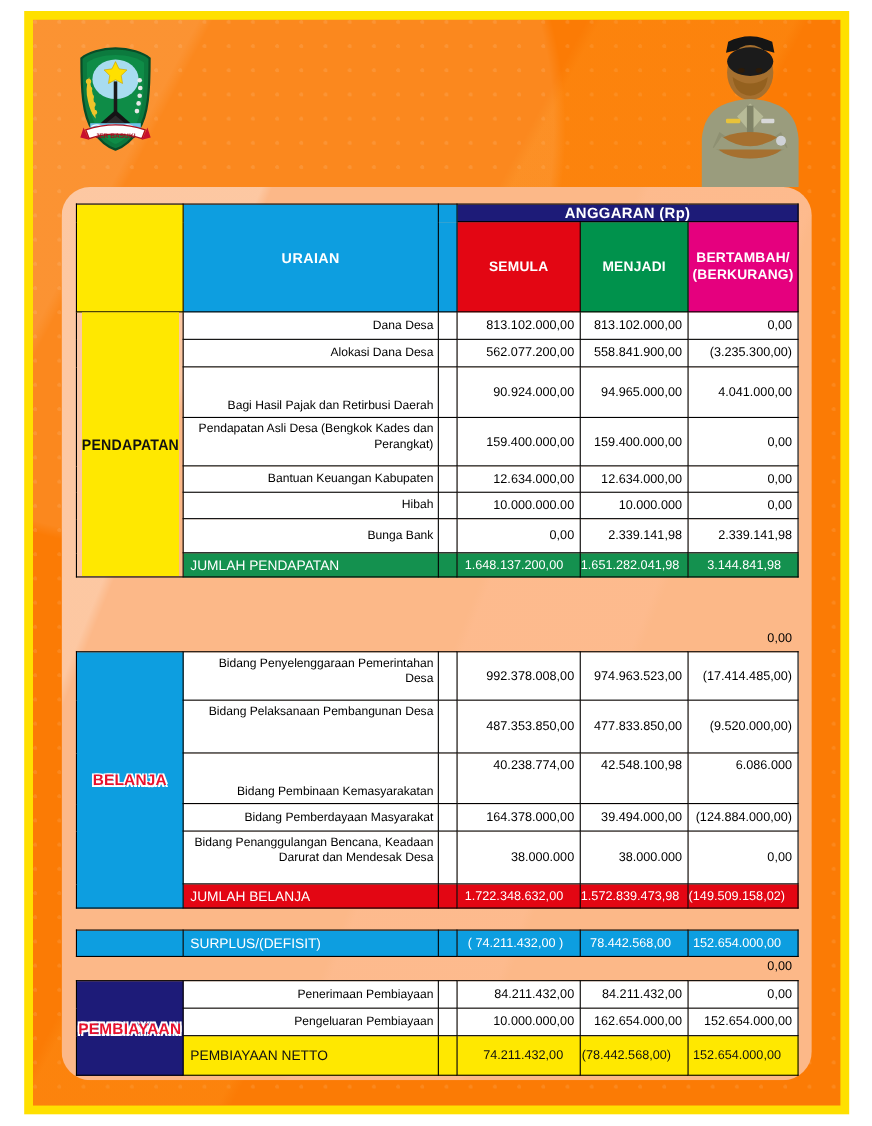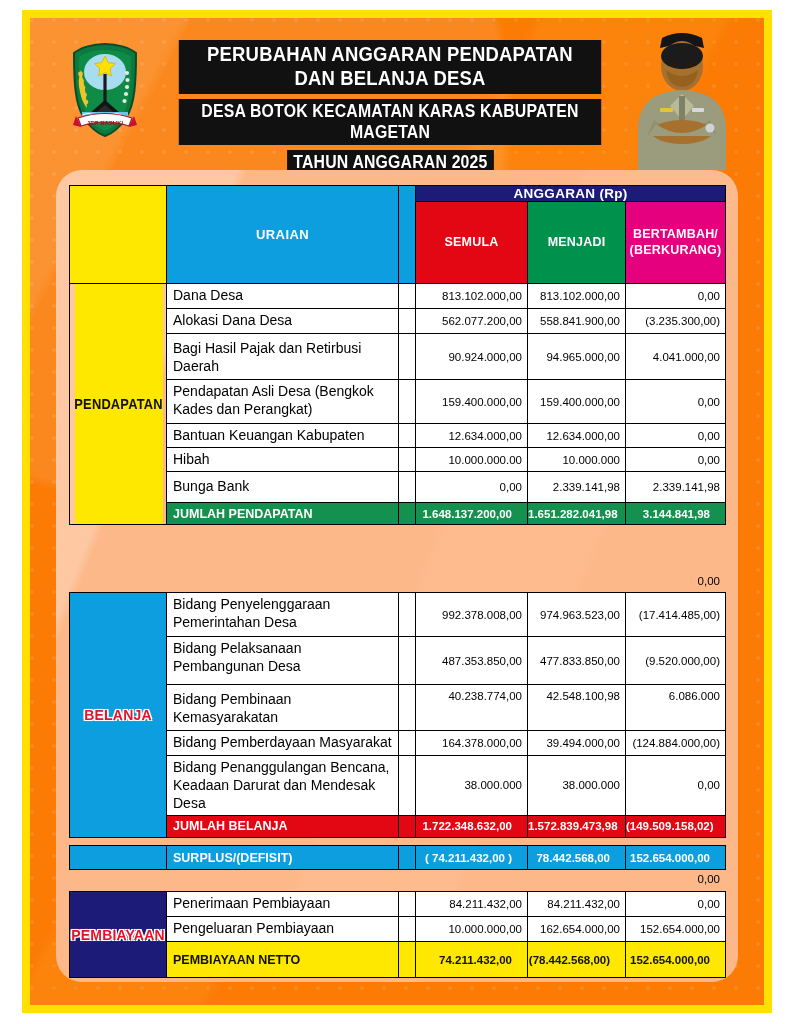--- a/index.html
+++ b/index.html
@@ -108,35 +108,36 @@
       -1.4px -1.4px 0 #fff, 1.4px -1.4px 0 #fff,
       -1.4px 1.4px 0 #fff, 1.4px 1.4px 0 #fff,
       0 0 2px #fff;
   }
   .cat-bel { background: #0d9ee0; }
   .cat-pemb { background: #1d1b78; }
 
   .ur {
     background: #fff; color: #000;
     padding: 2px 4px 2px 6px;
-    font-size: 14px;
+    font-size: 11px;
     line-height: 1.28;
+    text-align: right;
   }
   .ur.bot { vertical-align: bottom; padding-bottom: 3px; }
   .num {
     background: #fff; color: #000;
     text-align: right;
     padding: 2px 5px 2px 3px;
     font-size: 11.5px;
     white-space: nowrap;
   }
   .sp { background: #fff; }
 
   
-  .tot td { font-weight: bold; color: #fff; margin-top: 44px; }
+  .tot td { font-weight: normal; color: #fff; margin-top: 44px; }
   .tot .lbl { text-align: left; padding-left: 6px; font-size: 12.5px; }
   .tot .v { text-align: right; padding-right: 15px; font-size: 11.5px; white-space: nowrap; }
   .t-green td, .t-green .sp { background: #14914f; }
   .t-red td,   .t-red .sp   { background: #e30613; }
   .t-blue td,  .t-blue .sp  { background: #0d9ee0; }
   .t-yellow td, .t-yellow .sp { background: #ffe800; }
   .t-yellow td { color: #111; }
 
   
   .hdr-ur {
@@ -201,25 +202,20 @@
           <circle cx="61" cy="45" r="2.1"></circle>
               <circle cx="60" cy="52" r="2.1"></circle>
           <circle cx="58.5" cy="59" r="2.1"></circle>
         </g>
         <path d="M12 76 q27 -9 54 0 l-3 8 q-24 -8 -48 0 Z" fill="#ffffff" stroke="#b01020" stroke-width="1.2"></path>
         <text x="39" y="83" font-size="6" font-family="'Liberation Sans',sans-serif" font-weight="bold" fill="#9c0f1e" text-anchor="middle">JER BASUKI</text>
         <path d="M10 74 l-3 9 8 2 Z M68 74 l3 9 -8 2 Z" fill="#c8102e"></path>
       </svg>
     </div>
 
-    <div class="title-stack">
-      <div class="ttl ttl-1">PERUBAHAN ANGGARAN PENDAPATAN DAN BELANJA DESA</div><br>
-      <div class="ttl ttl-2">DESA BOTOK KECAMATAN KARAS KABUPATEN MAGETAN</div><br>
-      <div class="ttl ttl-3">TAHUN ANGGARAN 2025</div>
-    </div>
 
     <div class="officer">
       <svg viewBox="0 0 112 146" width="112" height="146">
         <path d="M36 14 q20 -10 40 0 l2 10 q-22 -7 -44 0 Z" fill="#151515"></path>
         <ellipse cx="56" cy="42" rx="21" ry="25" fill="#a6702f"></ellipse>
         <ellipse cx="56" cy="32" rx="21" ry="13" fill="#1b1b1b"></ellipse>
         <path d="M40 46 q16 12 32 0 q-2 16 -16 17 q-14 -1 -16 -17 Z" fill="#94611f"></path>
         <ellipse cx="48" cy="40" rx="3" ry="2.2" fill="#2b1a08"></ellipse>
         <ellipse cx="64" cy="40" rx="3" ry="2.2" fill="#2b1a08"></ellipse>
         <path d="M30 72 q26 -12 52 0 q16 8 18 30 l0 44 -88 0 0 -44 q2 -22 18 -30 Z" fill="#9a9c7d"></path>

